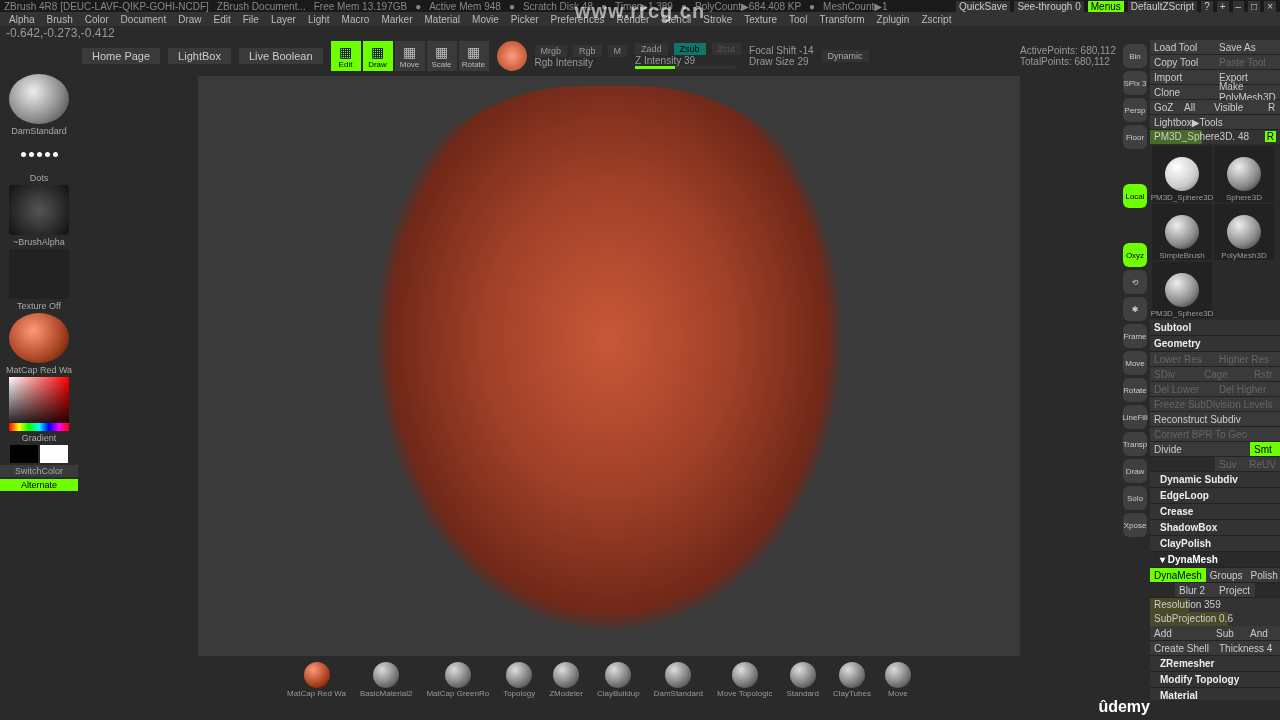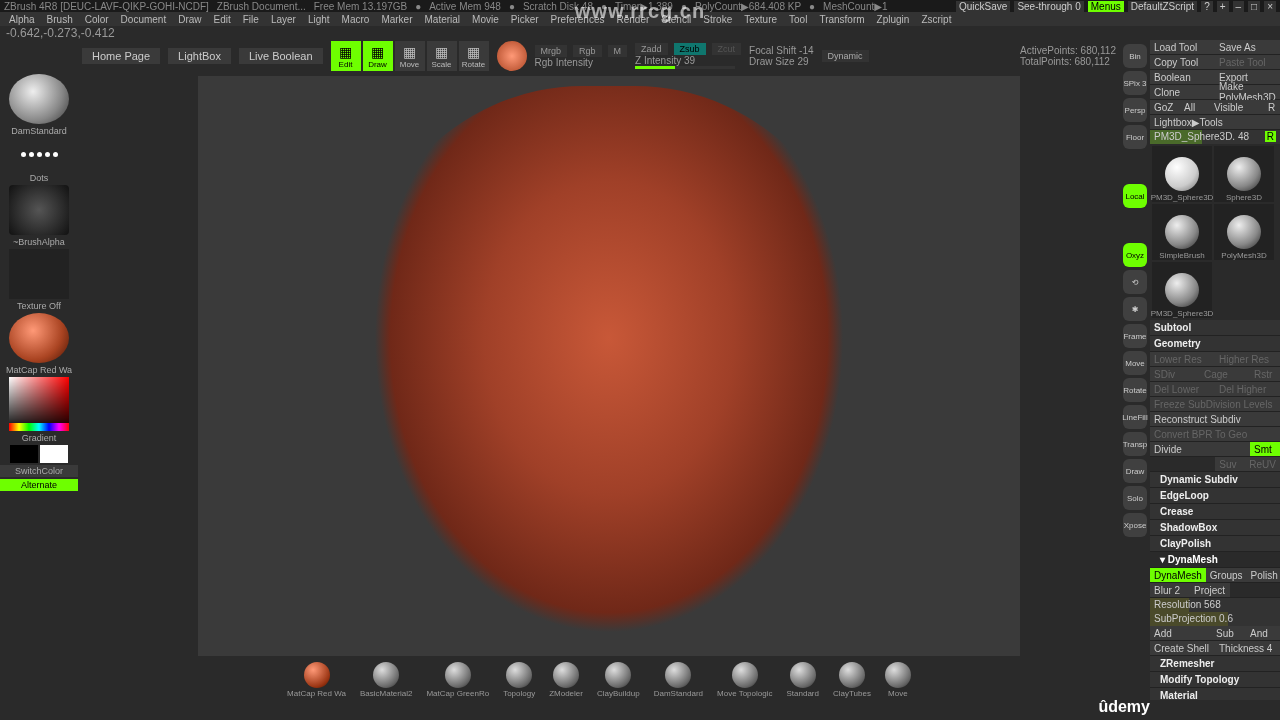--- a/index.html
+++ b/index.html
@@ -272,21 +272,21 @@
   <div class="right-panel">
     <div class="rp-row">
         <div class="rp-cell">Load Tool</div>
         <div class="rp-cell">Save As</div>
       </div>
     <div class="rp-row">
         <div class="rp-cell">Copy Tool</div>
         <div class="rp-cell dim">Paste Tool</div>
       </div>
     <div class="rp-row">
-        <div class="rp-cell">Boolean</div>
+        <div class="rp-cell">Import</div>
         <div class="rp-cell">Export</div>
       </div>
     <div class="rp-row">
         <div class="rp-cell">Clone</div>
         <div class="rp-cell">Make PolyMesh3D</div>
       </div>
     <div class="rp-row">
       <div class="rp-cell" style="flex:0 0 30px">GoZ</div>
       <div class="rp-cell" style="flex:0 0 30px">All</div>
       <div class="rp-cell">Visible</div>
@@ -340,25 +340,25 @@
       <div class="rp-header indent">EdgeLoop</div>
       <div class="rp-header indent">Crease</div>
       <div class="rp-header indent">ShadowBox</div>
       <div class="rp-header indent">ClayPolish</div>
       <div class="rp-header indent" style="background:#2a2a2a;color:#fff">▾ <span>DynaMesh</span></div>
       <div class="rp-row">
         <div class="rp-cell" style="background:#6eff00;color:#000">DynaMesh</div>
         <div class="rp-cell" style="flex:0 0 34px">Groups</div>
         <div class="rp-cell" style="flex:0 0 34px">Polish</div>
       </div>
-      <div class="rp-row" style="justify-content:flex-start">
+      <div class="rp-row" style="justify-content:center">
         <div class="rp-cell" style="flex:0 0 40px">Blur 2</div>
         <div class="rp-cell" style="flex:0 0 40px">Project</div>
       </div>
-      <div class="rp-slider"><div class="fill" style="width:30%"></div><span>Resolution 568</span></div>
+      <div class="rp-slider"><div class="fill" style="width:30%"></div><span>Resolution 359</span></div>
       <div class="rp-slider"><div class="fill" style="width:60%"></div><span>SubProjection 0.6</span></div>
       <div class="rp-row">
         <div class="rp-cell">Add</div>
         <div class="rp-cell" style="flex:0 0 34px">Sub</div>
         <div class="rp-cell" style="flex:0 0 34px">And</div>
       </div>
       <div class="rp-row">
         <div class="rp-cell">Create Shell</div>
         <div class="rp-cell">Thickness 4</div>
       </div>

